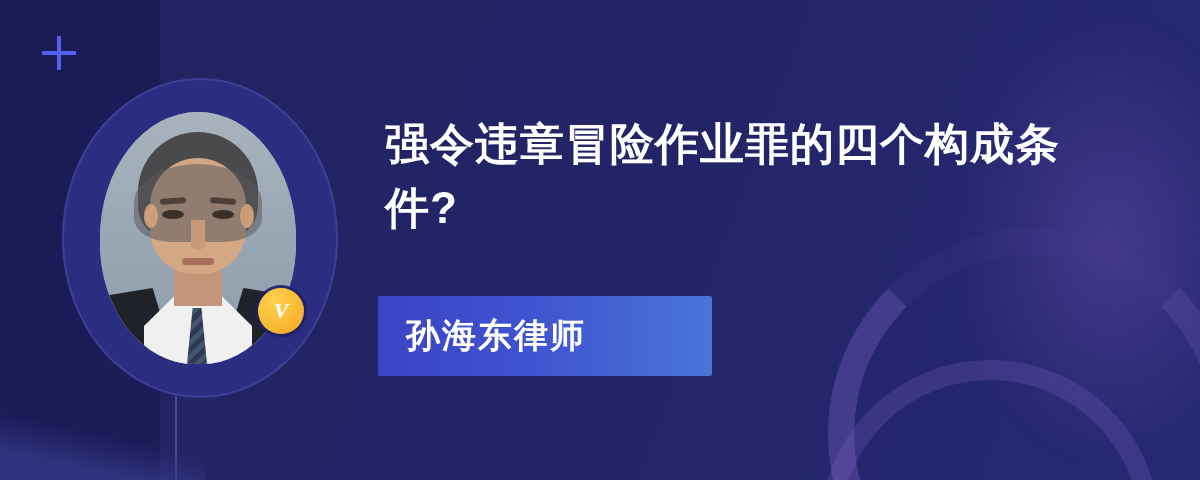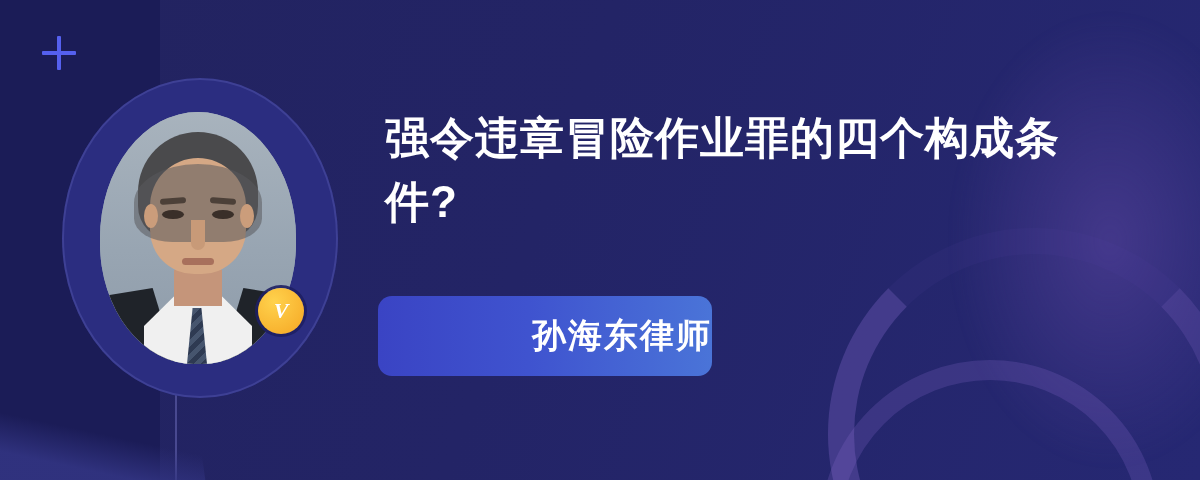--- a/index.html
+++ b/index.html
@@ -248,40 +248,39 @@
     font-weight: 700;
     font-style: italic;
     line-height: 1;
     font-family: "Liberation Serif", serif;
   }
 
   
   .headline {
     position: absolute;
     left: 385px;
-    top: 106px;
+    top: 112px;
     width: 720px;
     color: #ffffff;
     font-size: 44px;
     line-height: 1.45;
     font-weight: 700;
     letter-spacing: 1px;
     font-family: "Liberation Sans", sans-serif;
   }
   .name-chip {
     position: absolute;
     left: 378px;
     top: 296px;
     width: 334px;
     height: 80px;
-    border-radius: 14px;
+    border-radius: 2px;
     background: linear-gradient(90deg, #3a44c4 0%, #3f53cf 45%, #4a74d8 100%);
     display: flex;
     align-items: center;
-    justify-content: flex-end;
   }
   .name-chip .name-text {
     color: #ffffff;
     font-size: 34px;
     font-weight: 700;
     letter-spacing: 2px;
     margin-left: 28px;
     font-family: "Liberation Sans", sans-serif;
   }
 </style>

